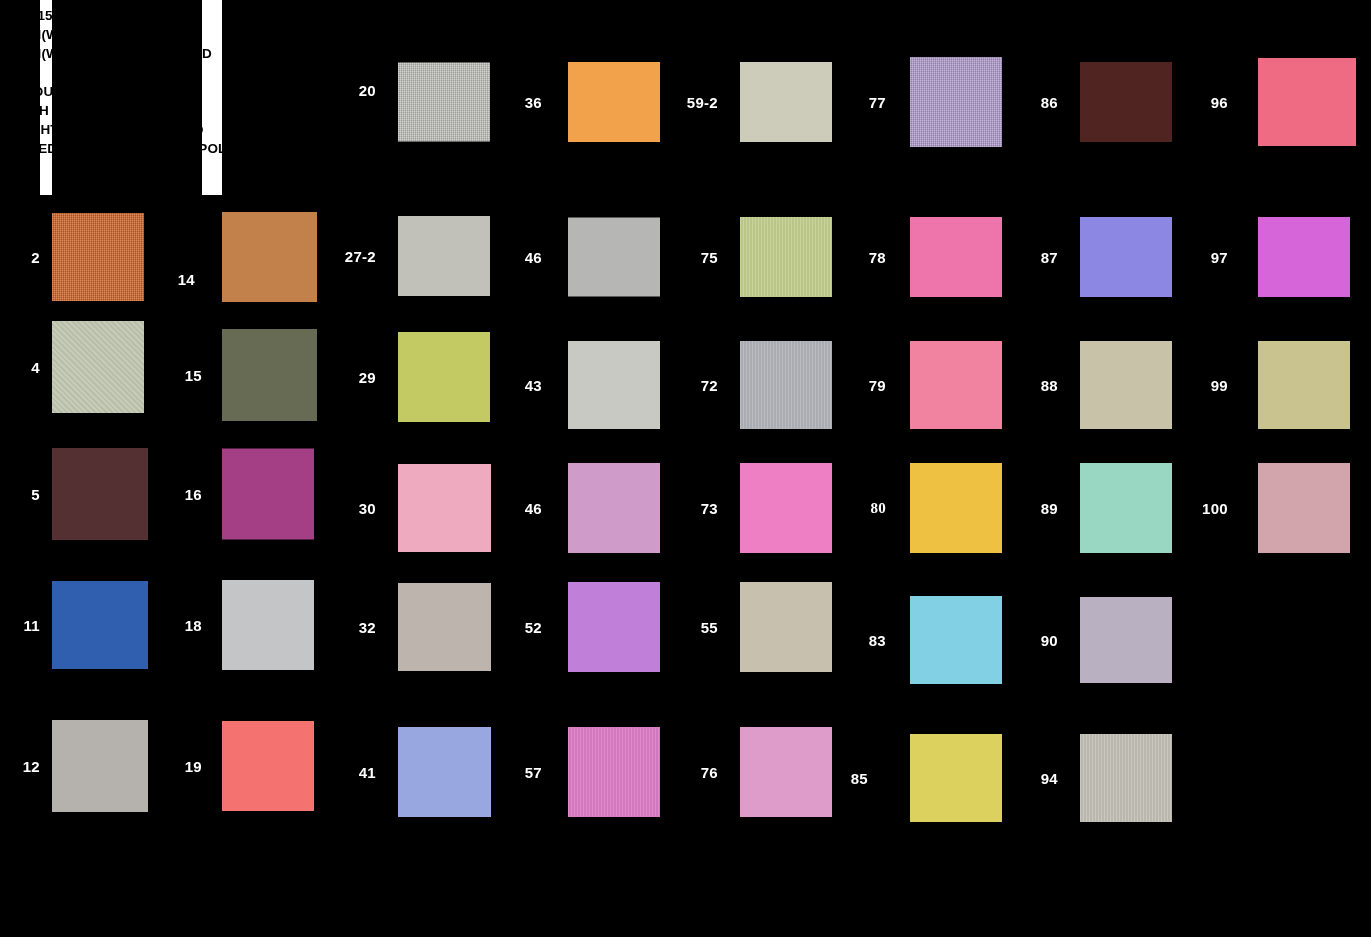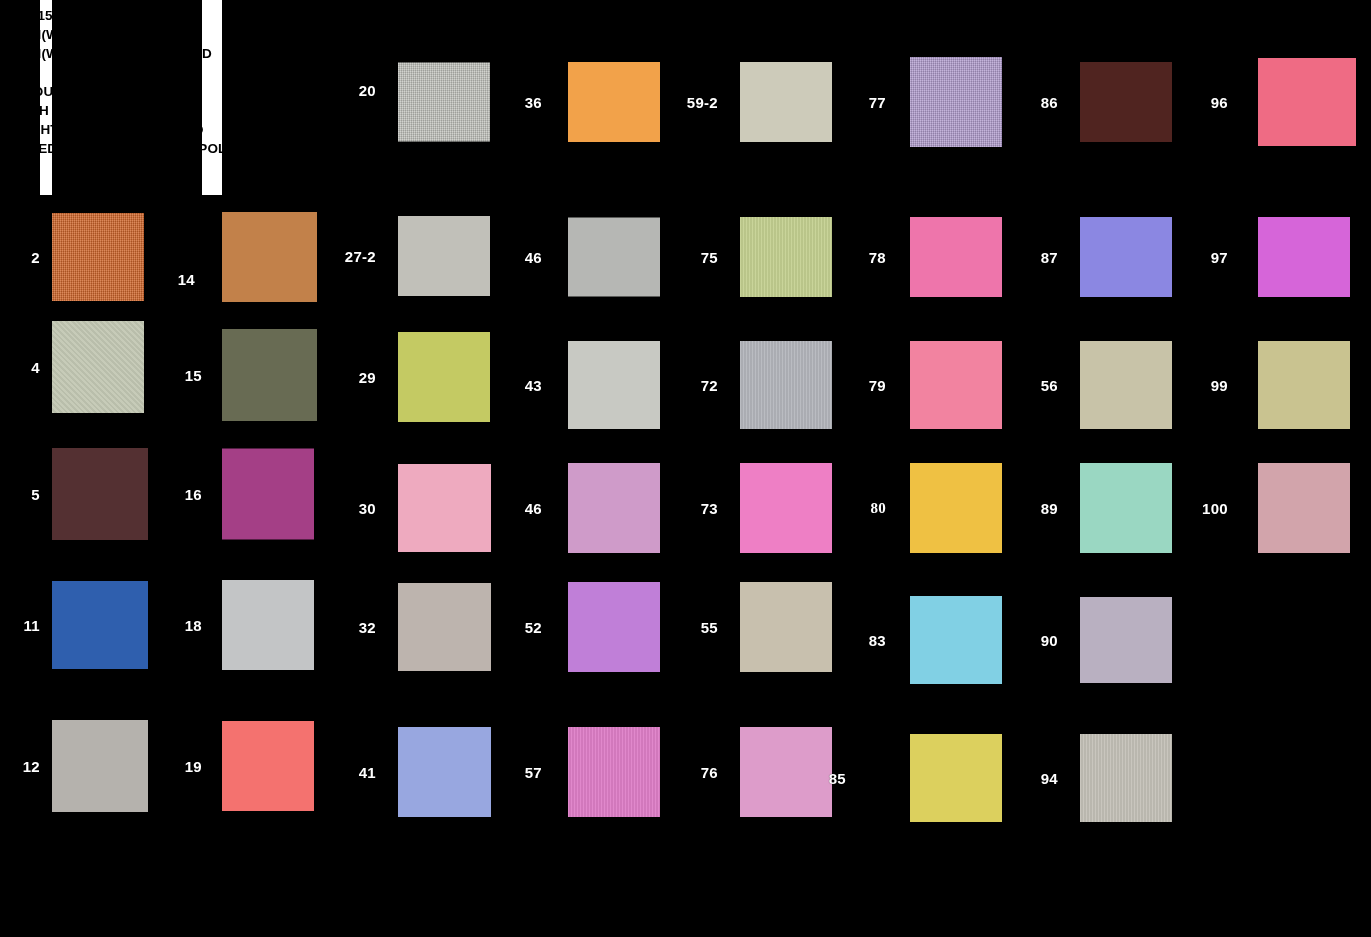--- a/index.html
+++ b/index.html
@@ -168,30 +168,30 @@
       <div class="label" style="left: 846px; width: 40px; top: 102px;">77</div>
       <div class="swatch tex-weave" title="77" style="left: 910px; top: 102px; width: 92px; height: 90px; background-color: rgb(180, 159, 208);"></div>
       <div class="label" style="left: 846px; width: 40px; top: 257px;">78</div>
       <div class="swatch tex-flat" title="78" style="left: 910px; top: 257px; width: 92px; height: 80px; background-color: rgb(238, 117, 171);"></div>
       <div class="label" style="left: 846px; width: 40px; top: 385px;">79</div>
       <div class="swatch tex-flat" title="79" style="left: 910px; top: 385px; width: 92px; height: 88px; background-color: rgb(242, 131, 160);"></div>
       <div class="label" style="left: 846px; width: 40px; top: 508px; font-family: Liberation Serif, serif;">80</div>
       <div class="swatch tex-flat" title="80" style="left: 910px; top: 508px; width: 92px; height: 90px; background-color: rgb(239, 193, 67);"></div>
       <div class="label" style="left: 846px; width: 40px; top: 640px;">83</div>
       <div class="swatch tex-flat" title="83" style="left: 910px; top: 640px; width: 92px; height: 88px; background-color: rgb(129, 208, 228);"></div>
-      <div class="label" style="left: 806px; width: 40px; top: 778px;">85</div>
+      <div class="label" style="left: 828px; width: 40px; top: 778px;">85</div>
       <div class="swatch tex-flat" title="85" style="left: 910px; top: 778px; width: 92px; height: 88px; background-color: rgb(220, 208, 94);"></div>
       <div class="vrule" style="left: 1022px;"></div>
       <div class="label-strip" style="left: 1016px; width: 42px;"></div>
       <div class="swatch-strip" style="left: 1080px; width: 138px;"></div>
       <div class="label" style="left: 1016px; width: 42px; top: 102px;">86</div>
       <div class="swatch tex-flat" title="86" style="left: 1080px; top: 102px; width: 92px; height: 80px; background-color: rgb(80, 36, 32);"></div>
       <div class="label" style="left: 1016px; width: 42px; top: 257px;">87</div>
       <div class="swatch tex-flat" title="87" style="left: 1080px; top: 257px; width: 92px; height: 80px; background-color: rgb(139, 135, 226);"></div>
-      <div class="label" style="left: 1016px; width: 42px; top: 385px;">56</div>
+      <div class="label" style="left: 1016px; width: 42px; top: 385px;">88</div>
       <div class="swatch tex-flat" title="88" style="left: 1080px; top: 385px; width: 92px; height: 88px; background-color: rgb(200, 195, 168);"></div>
       <div class="label" style="left: 1016px; width: 42px; top: 508px;">89</div>
       <div class="swatch tex-flat" title="89" style="left: 1080px; top: 508px; width: 92px; height: 90px; background-color: rgb(154, 215, 194);"></div>
       <div class="label" style="left: 1016px; width: 42px; top: 640px;">90</div>
       <div class="swatch tex-flat" title="90" style="left: 1080px; top: 640px; width: 92px; height: 86px; background-color: rgb(185, 176, 193);"></div>
       <div class="label" style="left: 1016px; width: 42px; top: 778px;">94</div>
       <div class="swatch tex-vstripe" title="94" style="left: 1080px; top: 778px; width: 92px; height: 88px; background-color: rgb(197, 194, 185);"></div>
       <div class="vrule" style="left: 1192px;"></div>
       <div class="label-strip" style="left: 1186px; width: 42px;"></div>
       <div class="swatch-strip" style="left: 1258px; width: 138px;"></div>

